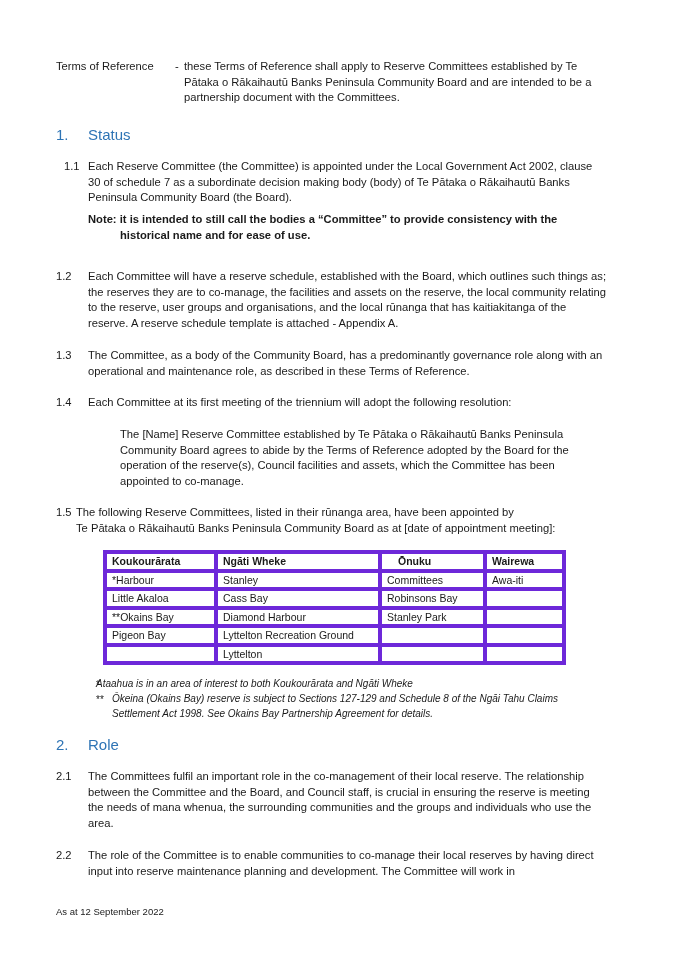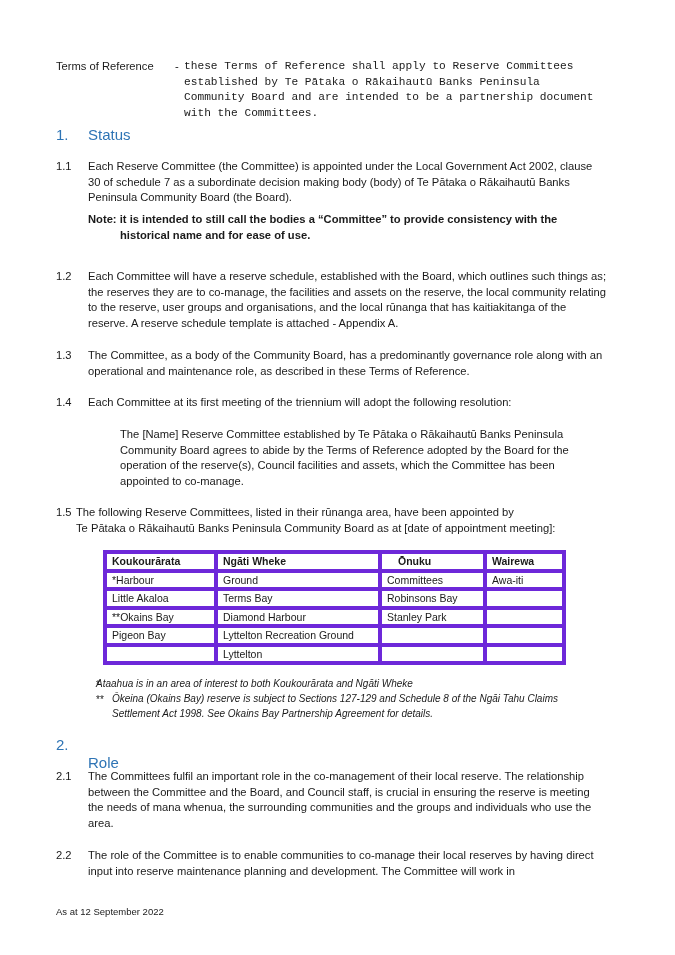--- a/index.html
+++ b/index.html
@@ -1,20 +1,20 @@
 <!DOCTYPE html>
 <html><head>
 <meta charset="utf-8">
 <style>
   html, body { margin:0; padding:0; background:#ffffff; }
   body { width:675px; height:955px; position:relative; overflow:hidden;
          font-family:"Liberation Sans", sans-serif; color:#1a1a1a; font-size:11.2px; line-height:15.6px; }
   .abs { position:absolute; }
   .intro-label { left:56px; top:59px; }
-  .intro-text { left:184px; top:59px; width:420px;font-family:Liberation Mono, monospace; }
+  .intro-text { left:184px; top:59px; width:420px; }
   .intro-dash { left:175px; top:59px; }
   .heading { color:#2e74b5; font-size:15px; }
   .h-num { position:absolute; }
   .h-title { position:absolute; }
   .para-num { position:absolute; left:56px; }
   .para-text { position:absolute; left:88px; width:520px; }
   .note { position:absolute; left:88px; width:520px; }
   .note .cont { padding-left:32px; display:block; }
   .quote { position:absolute; left:120px; width:480px; }
   table.reserves { position:absolute; left:103px; top:550px; border-collapse:collapse; font-size:10.5px; line-height:14px; }
@@ -31,21 +31,21 @@
 
   <span class="abs intro-label">Terms of Reference</span>
   <span class="abs intro-dash">-</span>
   <div class="abs intro-text">these Terms of Reference shall apply to Reserve Committees established by Te Pātaka o Rākaihautū Banks Peninsula Community Board and are intended to be a partnership document with the Committees.</div>
 
   <div class="heading">
     <span class="h-num" style="left:56px;top:127px;">1.</span>
     <span class="h-title" style="left:88px;top:127px;">Status</span>
   </div>
 
-  <span class="para-num" style="top:159px;">1.1</span>
+  <span class="para-num" style="top:159px;margin-left:8px;">1.1</span>
   <div class="para-text" style="top:159px;width:505px;">Each Reserve Committee (the Committee) is appointed under the Local Government Act 2002, clause 30 of schedule 7 as a subordinate decision making body (body) of Te Pātaka o Rākaihautū Banks Peninsula Community Board (the Board).</div>
 
   <div class="note" style="top:212px;font-weight:bold;">
     <span>Note: it is intended to still call the bodies a “Committee” to provide consistency with the</span>
     <span class="cont">historical name and for ease of use.</span>
   </div>
 
   <span class="para-num" style="top:269px;">1.2</span>
   <div class="para-text" style="top:269px;">Each Committee will have a reserve schedule, established with the Board, which outlines such things as; the reserves they are to co-manage, the facilities and assets on the reserve, the local community relating to the reserve, user groups and organisations, and the local rūnanga that has kaitiakitanga of the reserve. A reserve schedule template is attached - Appendix A.</div>
 
@@ -68,27 +68,27 @@
       <tr>
         <th style="width:97px;">Koukourārata</th>
         <th style="width:150px;">Ngāti Wheke</th>
         <th style="width:80px;padding-left:16px;">Ōnuku</th>
         <th style="width:65px;">Wairewa</th>
       </tr>
     </thead>
     <tbody>
       <tr>
         <td>*Harbour</td>
-        <td>Ground</td>
+        <td>Stanley</td>
         <td>Committees</td>
         <td>Awa-iti</td>
       </tr>
       <tr>
         <td>Little Akaloa</td>
-        <td>Terms Bay</td>
+        <td>Cass Bay</td>
         <td>Robinsons Bay</td>
         <td></td>
       </tr>
       <tr>
         <td>**Okains Bay</td>
         <td>Diamond Harbour</td>
         <td>Stanley Park</td>
         <td></td>
       </tr>
       <tr>
@@ -109,21 +109,21 @@
   <span class="fn-mark" style="left:96px;top:677px;">*</span>
   <span class="fn" style="left:96px;top:677px;">Ataahua is in an area of interest to both Koukourārata and Ngāti Wheke</span>
   <span class="fn-mark" style="left:96px;top:692px;">**</span>
   <div class="fn" style="left:112px;top:692px;width:500px;">
     <span style="display:block;">Ōkeina (Okains Bay) reserve is subject to Sections 127-129 and Schedule 8 of the Ngāi Tahu Claims</span>
     <span style="display:block;">Settlement Act 1998. See Okains Bay Partnership Agreement for details.</span>
   </div>
 
   <div class="heading">
     <span class="h-num" style="left:56px;top:737px;">2.</span>
-    <span class="h-title" style="left:88px;top:755px;">Role</span>
+    <span class="h-title" style="left:88px;top:737px;">Role</span>
   </div>
 
   <span class="para-num" style="top:769px;">2.1</span>
   <div class="para-text" style="top:769px;">The Committees fulfil an important role in the co-management of their local reserve. The relationship between the Committee and the Board, and Council staff, is crucial in ensuring the reserve is meeting the needs of mana whenua, the surrounding communities and the groups and individuals who use the area.</div>
 
   <span class="para-num" style="top:848px;">2.2</span>
   <div class="para-text" style="top:848px;">The role of the Committee is to enable communities to co-manage their local reserves by having direct input into reserve maintenance planning and development.  The Committee will work in</div>
 
   <div class="footer">As at 12 September 2022</div>
 </div>

